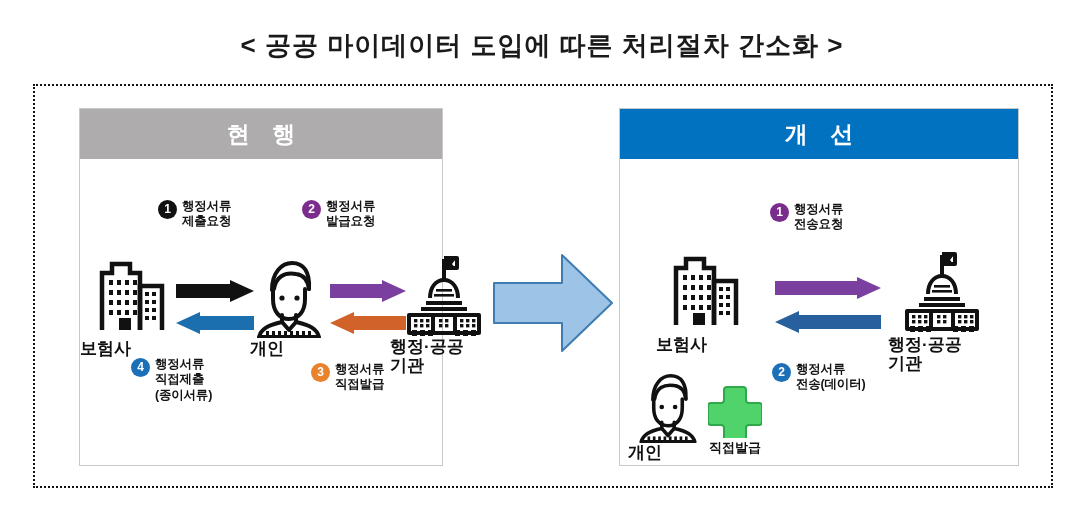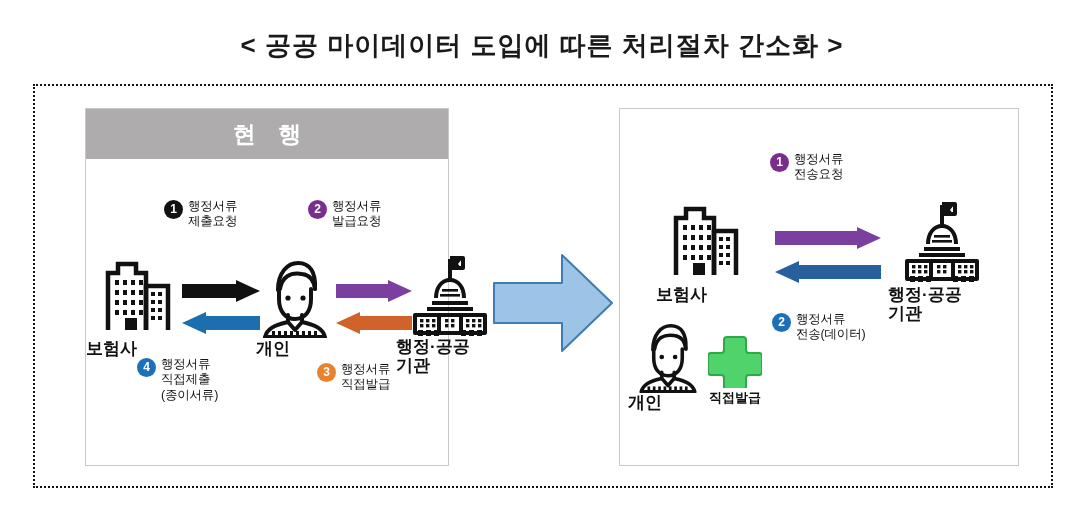--- a/index.html
+++ b/index.html
@@ -41,21 +41,21 @@
     background: #ffffff;
   }
 
   
   .panel {
     position: absolute;
     box-sizing: border-box;
     background: #ffffff;
     border: 1px solid #c9c9c9;
   }
-  #panel-current { left: 85px;  top: 108px; width: 364px; height: 358px; }
+  #panel-current { left: 79px;  top: 108px; width: 364px; height: 358px; }
   #panel-improved{ left: 619px; top: 108px; width: 400px; height: 358px; }
 
   .panel-header {
     height: 50px;
     line-height: 50px;
     text-align: center;
     font-size: 23px;
     font-weight: bold;
     color: #ffffff;
     letter-spacing: 8px;
@@ -94,21 +94,21 @@
     border-radius: 50%;
     color: #ffffff;
     font-size: 12px;
     font-weight: bold;
     line-height: 19px;
     text-align: center;
     margin-top: 1px;
   }
   .step-text {
     font-size: 12.5px;
-    font-weight: normal;
+    font-weight: bold;
     color: #141414;
     line-height: 1.22;
     white-space: pre-line;
     letter-spacing: -0.2px;
   }
 
   
   #center-arrow {
     position: absolute;
     left: 492px;
@@ -296,20 +296,21 @@
   </div>
 </div>
 
 <div id="center-arrow">
   <svg width="122" height="100" viewBox="0 0 122 100" xmlns="http://www.w3.org/2000/svg">
     <path d="M2 30 H70 V2 L120 50 L70 98 V70 H2 Z" fill="#9DC3E6" stroke="#3E7CB1" stroke-width="2" stroke-linejoin="round"></path>
   </svg>
 </div>
 
 <div class="panel" id="panel-improved">
+  <div class="panel-header">개 선</div>
   <div class="panel-body">
 
     <div class="step" style="left:150px; top:43px;">
       <div class="step-badge" style="background:#7B2D8E">1</div>
       <div class="step-text">행정서류
 전송요청</div>
     </div>
 
     <div class="abs" style="left:48px; top:92px;">
       <svg width="76" height="78" viewBox="0 0 76 78" xmlns="http://www.w3.org/2000/svg">

